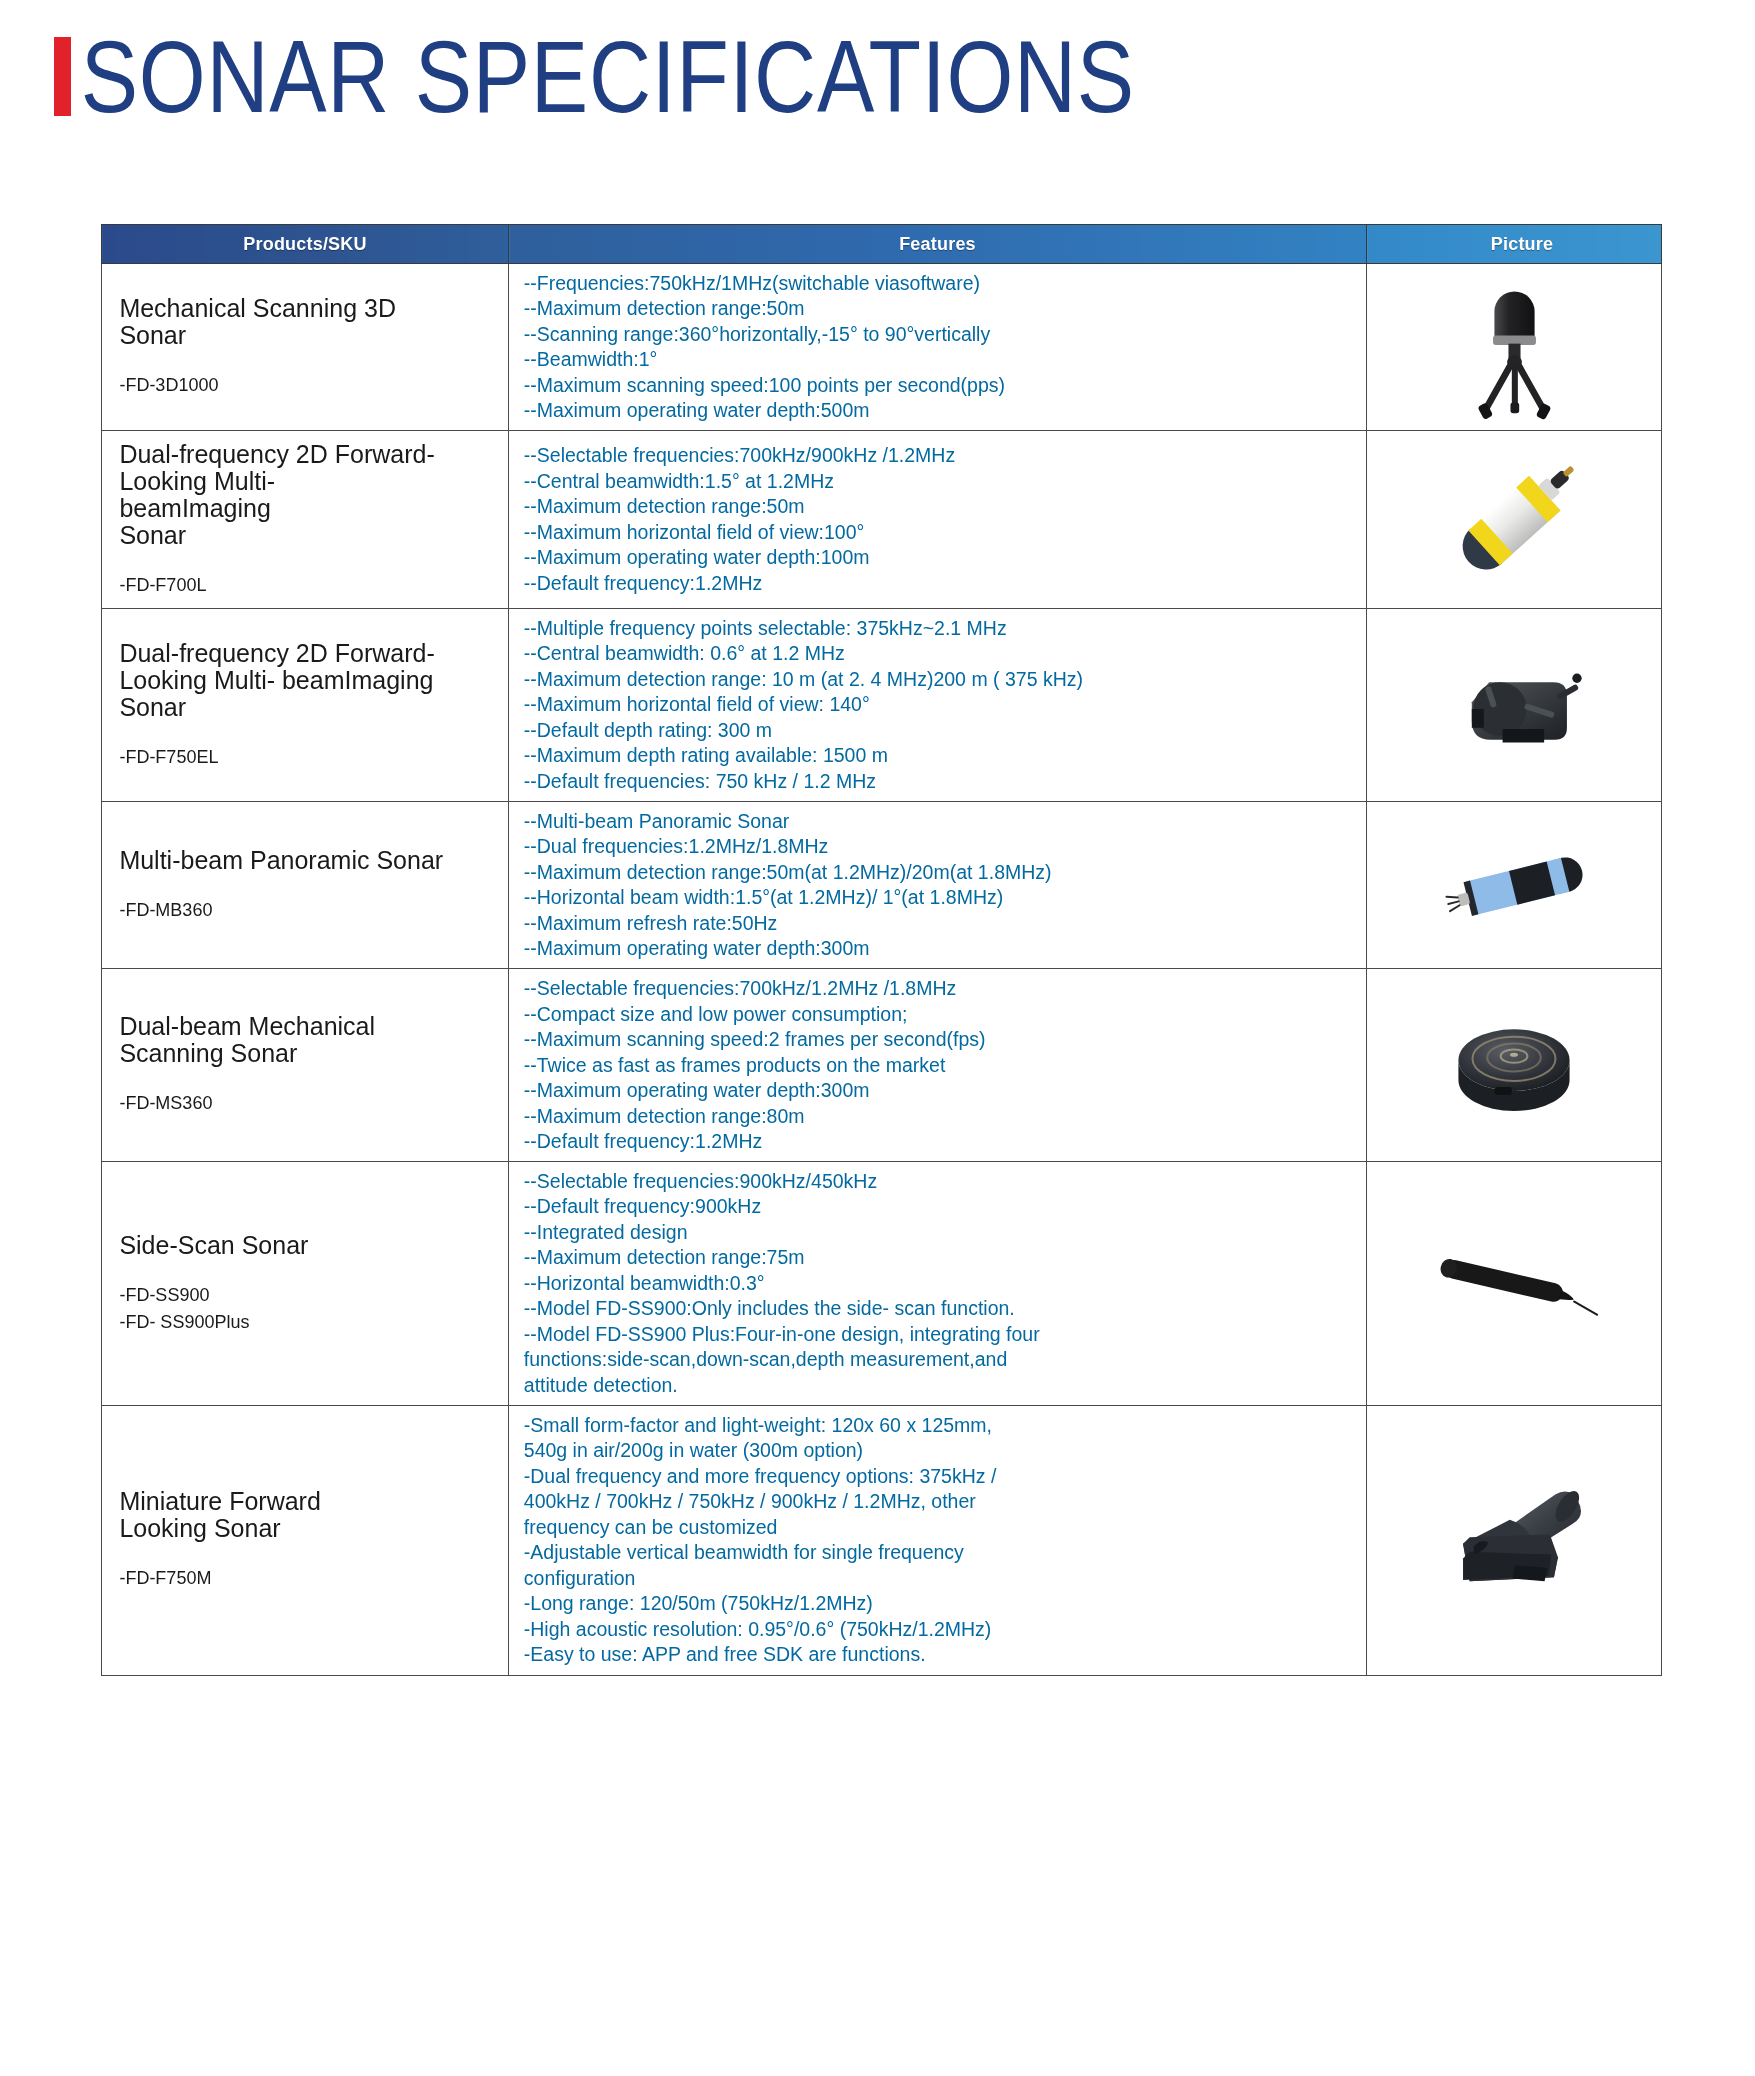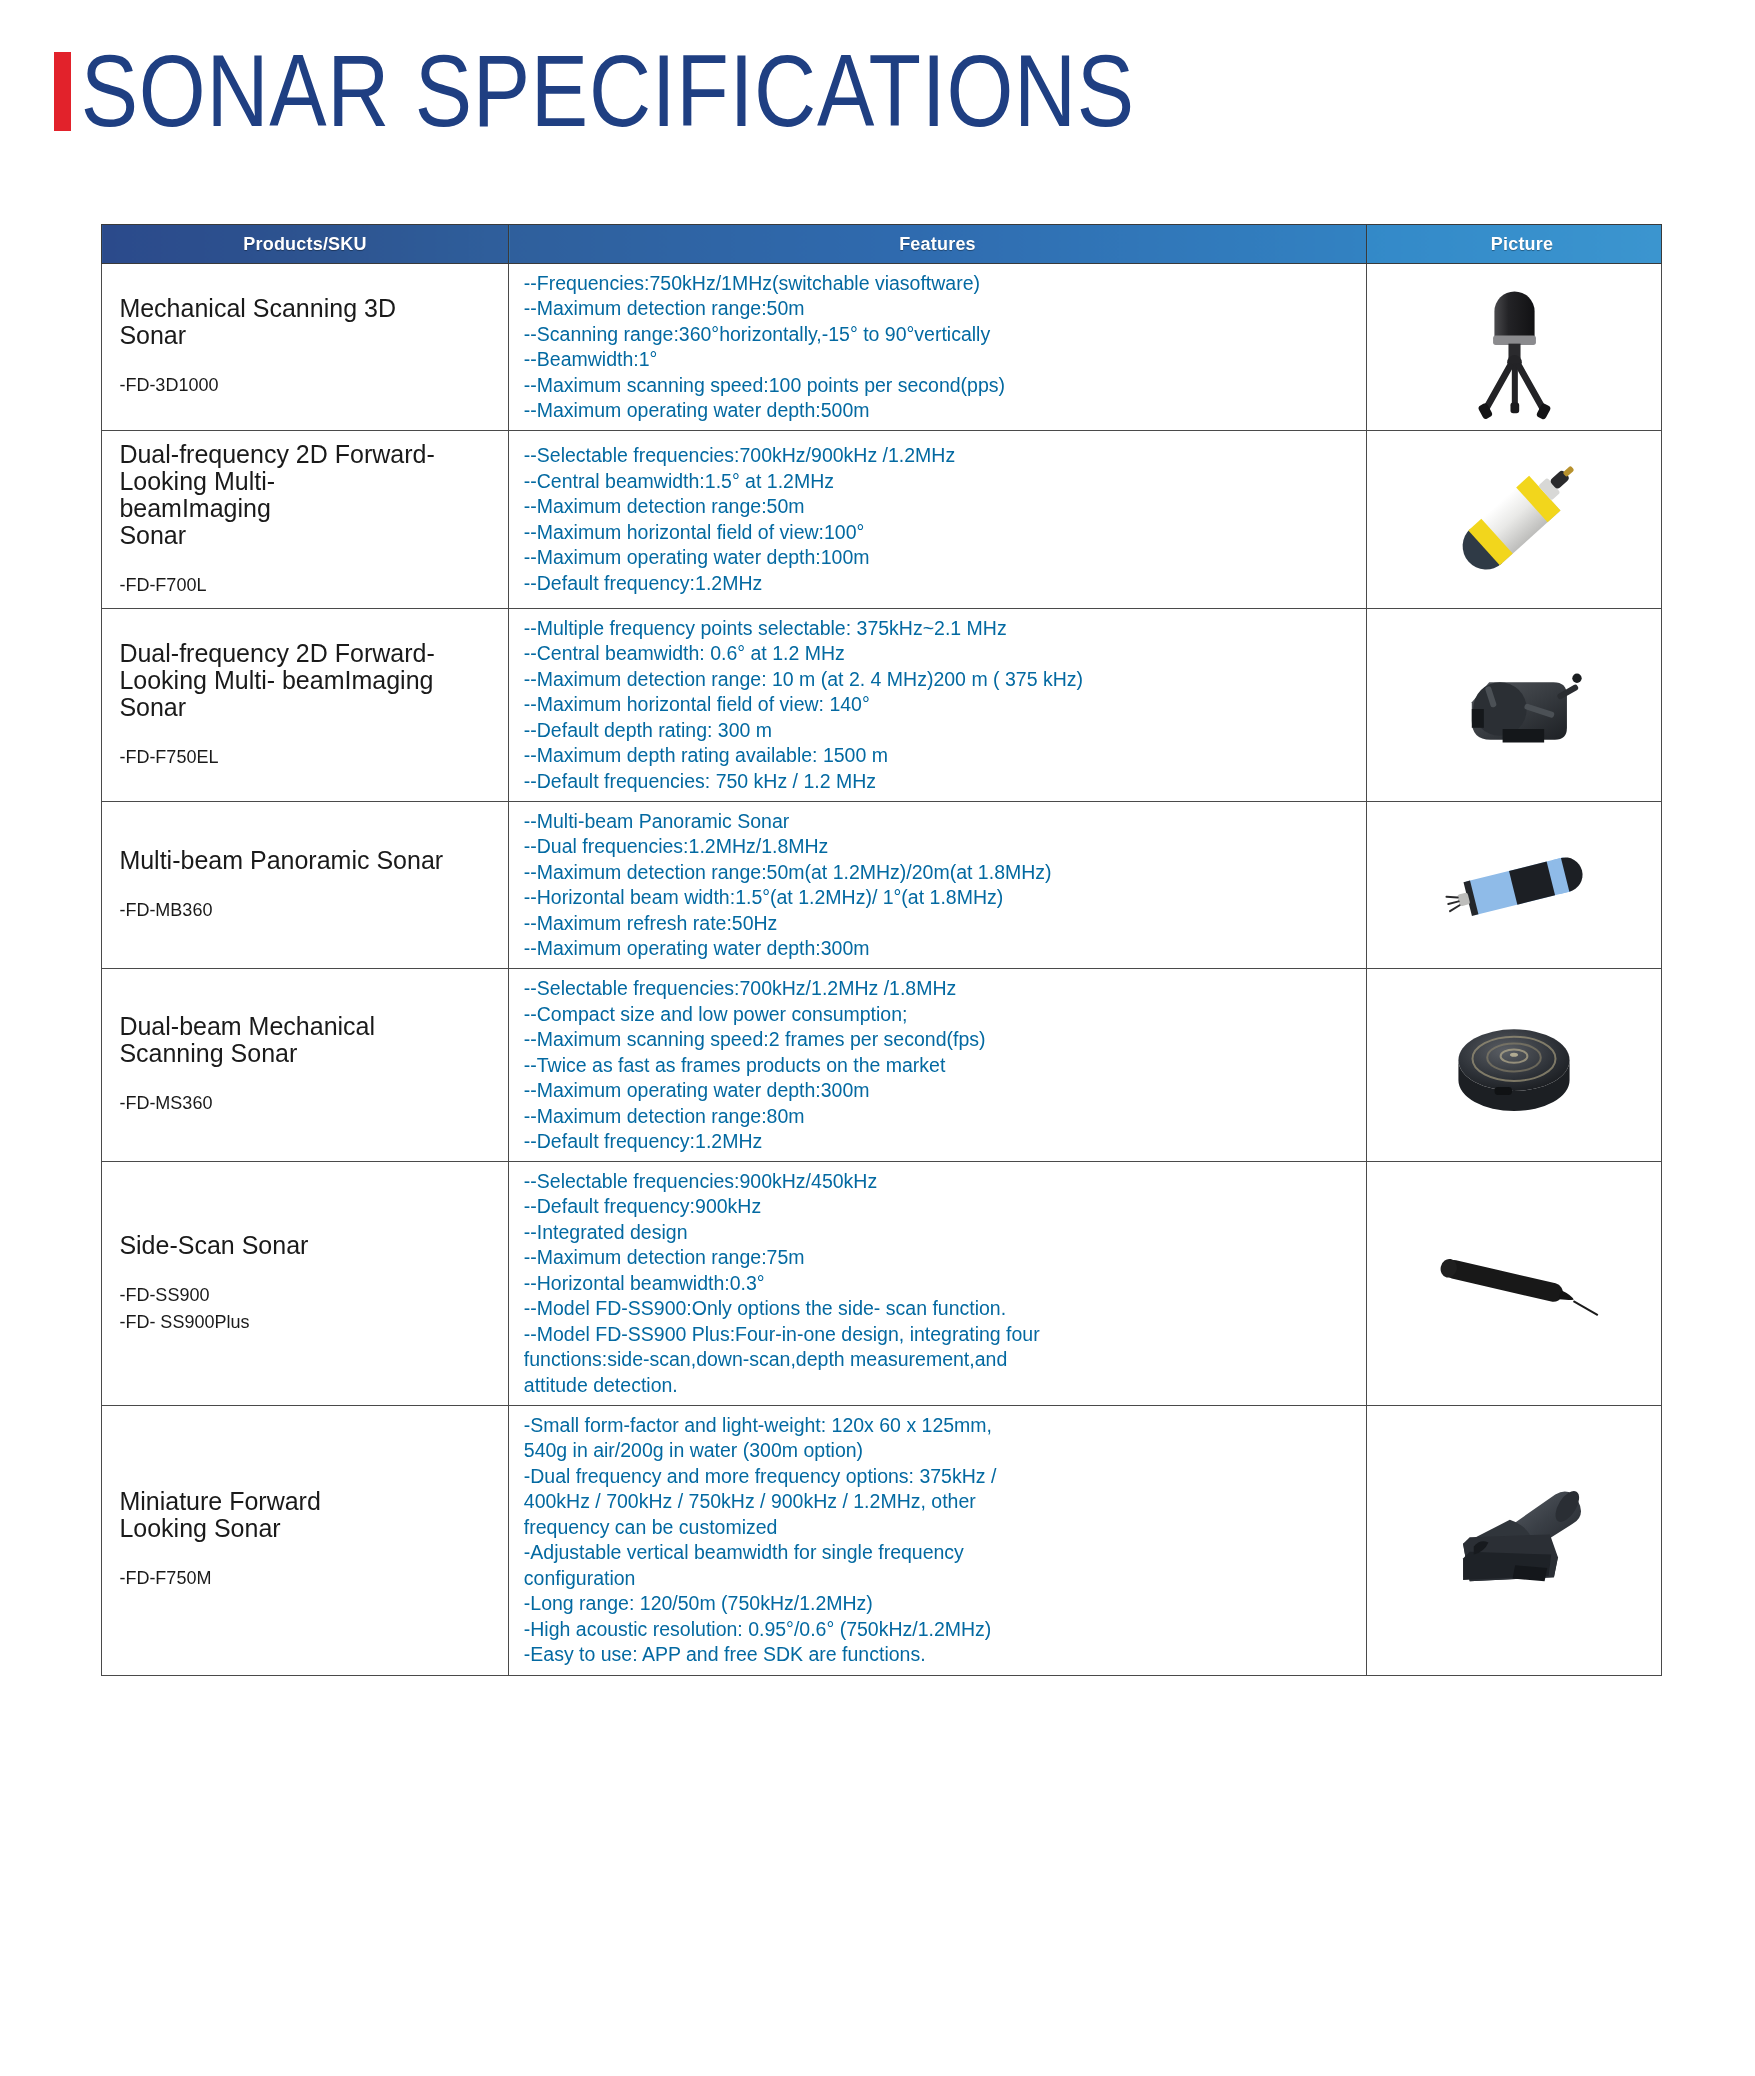--- a/index.html
+++ b/index.html
@@ -11,21 +11,21 @@
     width: 1756px;
     height: 2077px;
     font-family: "Liberation Sans", sans-serif;
     overflow: hidden;
     position: relative;
   }
 
   
   .page-header {
     display: flex;
-    align-items: flex-start;
+    align-items: center;
     padding: 52px 0 0 54px;
     height: 101px;
     box-sizing: border-box;
   }
   .title-bar {
     width: 17.4px;
     height: 79px;
     background: #e2222b;
     margin-right: 9.4px;
     flex: none;
@@ -341,21 +341,21 @@
             <div class="sku-codes">-FD-SS900
 -FD- SS900Plus</div>
           </td>
           <td class="feat-cell">
             <div class="feat-list">
               <div>--Selectable frequencies:900kHz/450kHz</div>
               <div>--Default frequency:900kHz</div>
               <div>--Integrated design</div>
               <div>--Maximum detection range:75m</div>
               <div>--Horizontal beamwidth:0.3°</div>
-              <div>--Model FD-SS900:Only options the side- scan function.</div>
+              <div>--Model FD-SS900:Only includes the side- scan function.</div>
               <div>--Model FD-SS900 Plus:Four-in-one design, integrating four
 functions:side-scan,down-scan,depth measurement,and
 attitude detection.</div>
             </div>
           </td>
           <td class="pic-cell">
             <div class="pic-box">
     <svg class="pic-svg" width="188" height="74" viewBox="0 0 280 110">
       <g transform="rotate(13 140 55)">
         <rect x="34" y="40" width="180" height="28" rx="14" fill="#181818"></rect>

